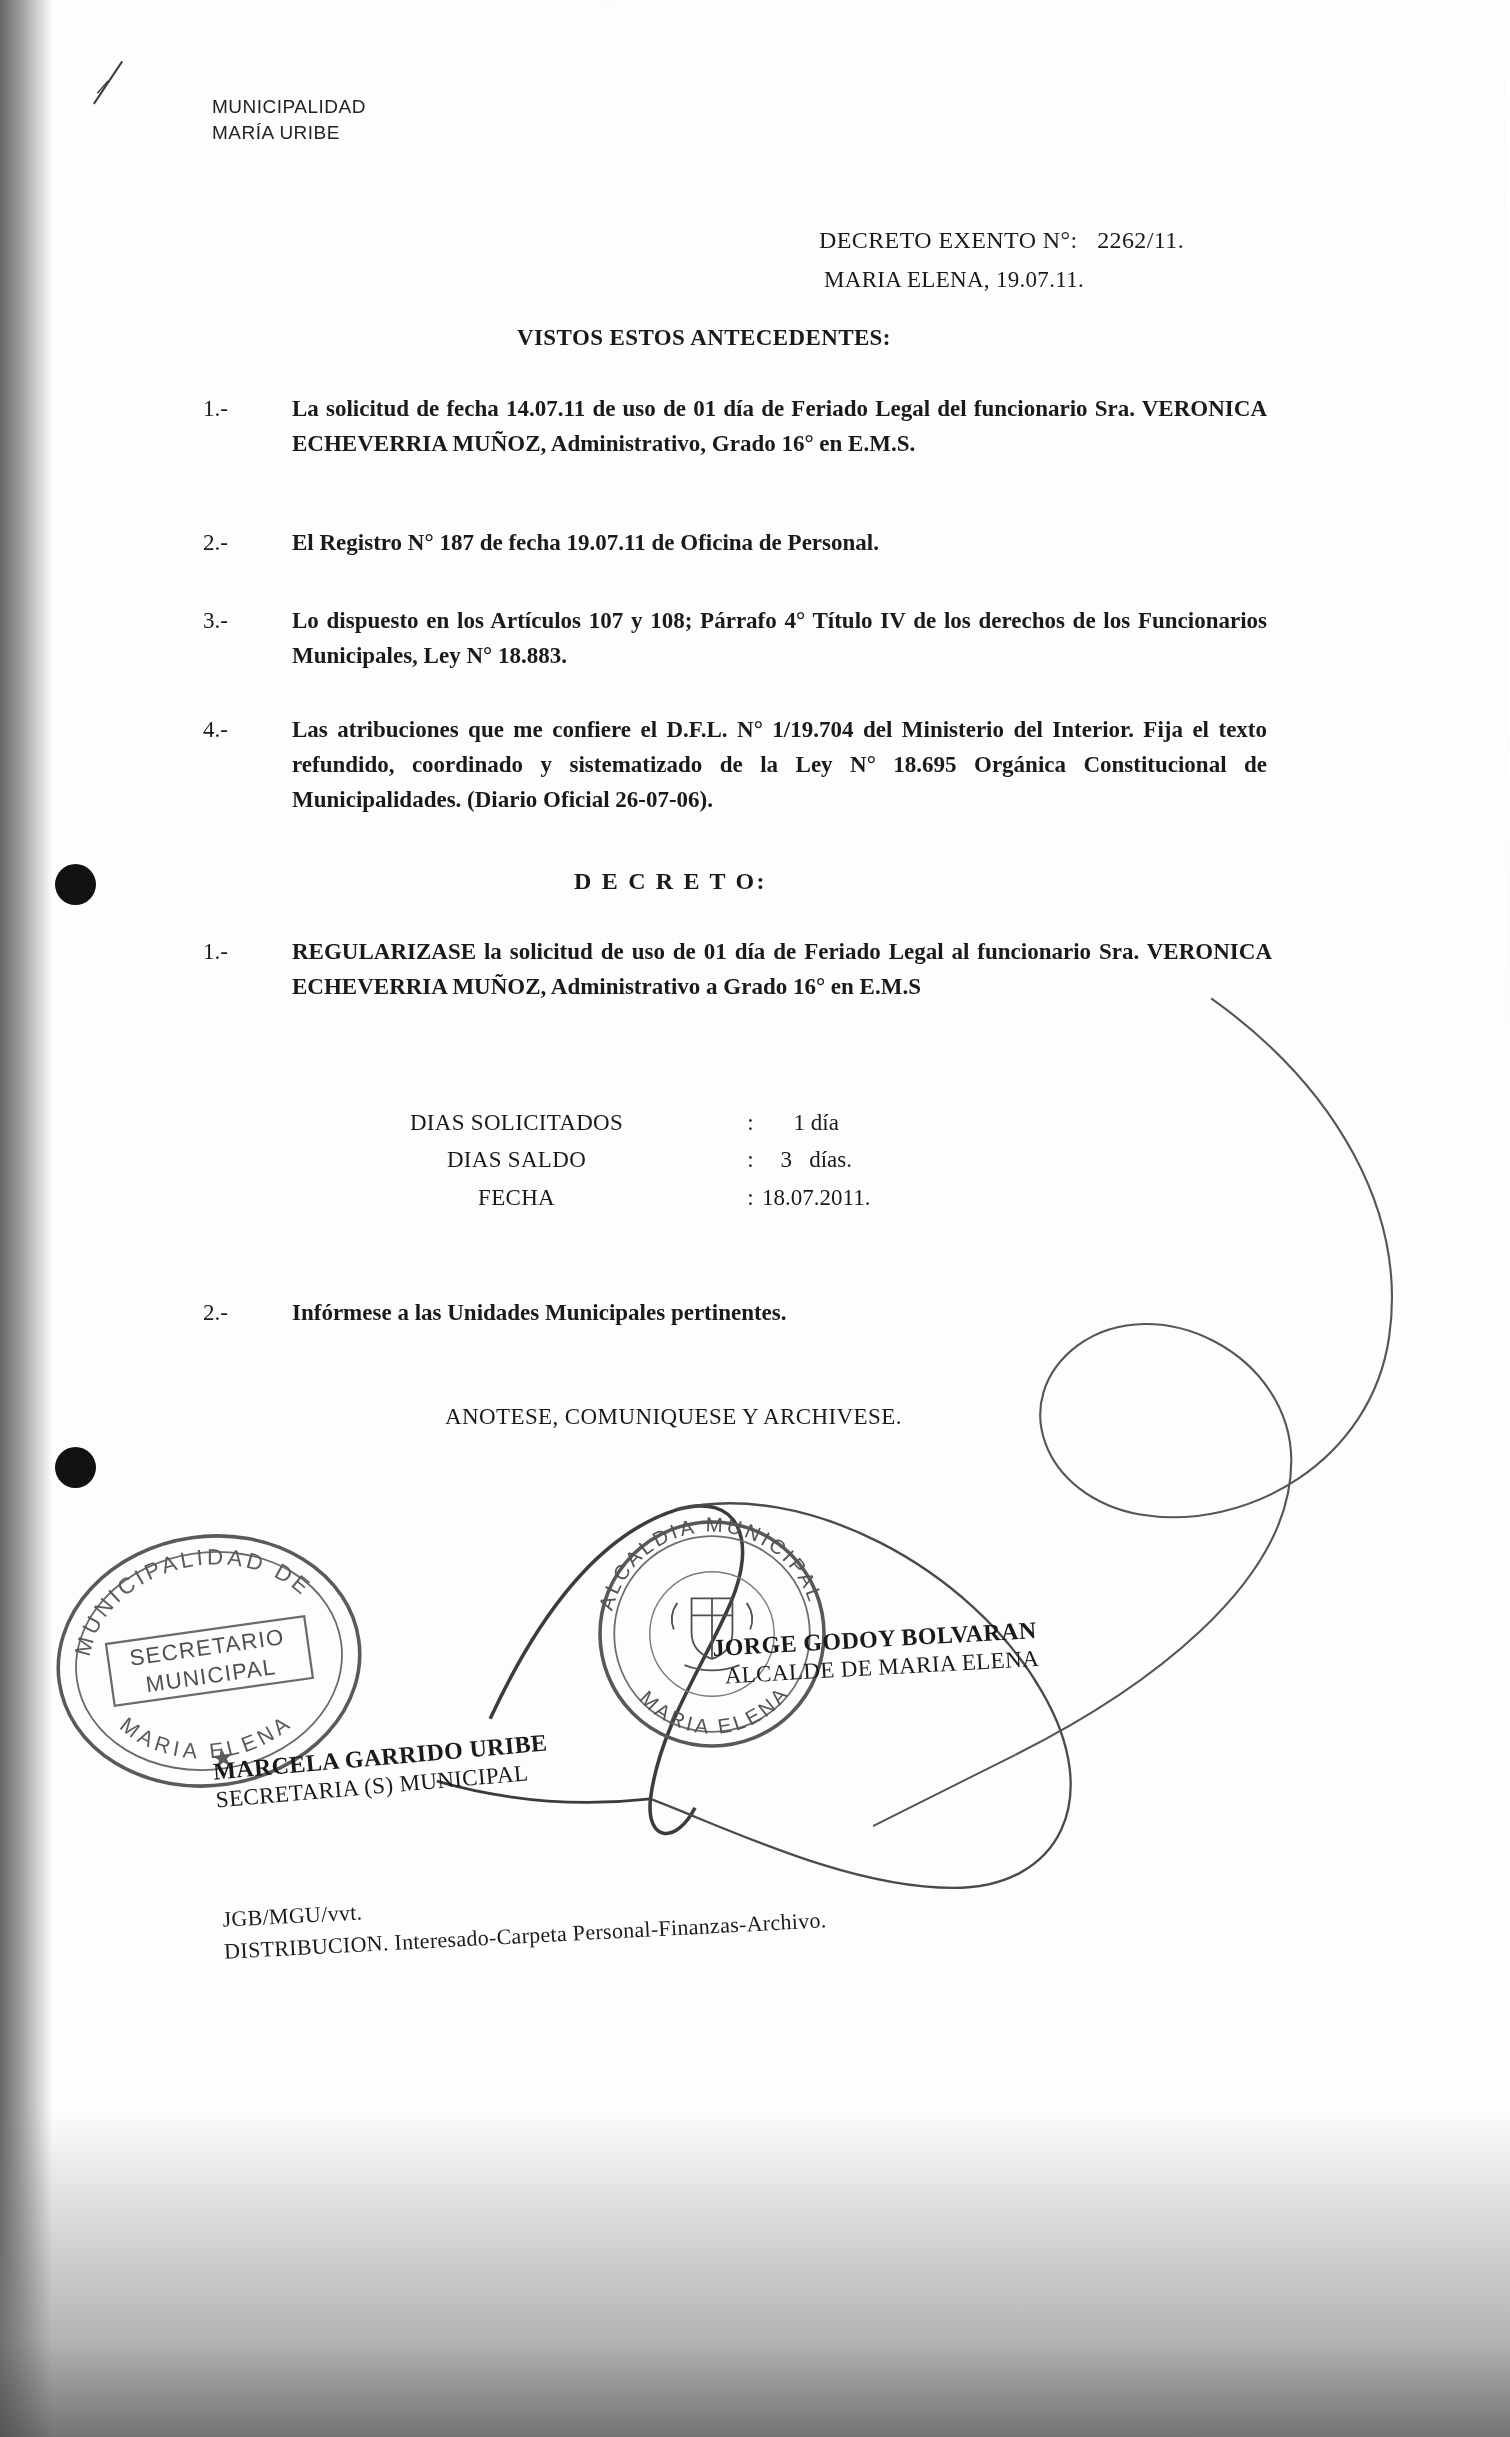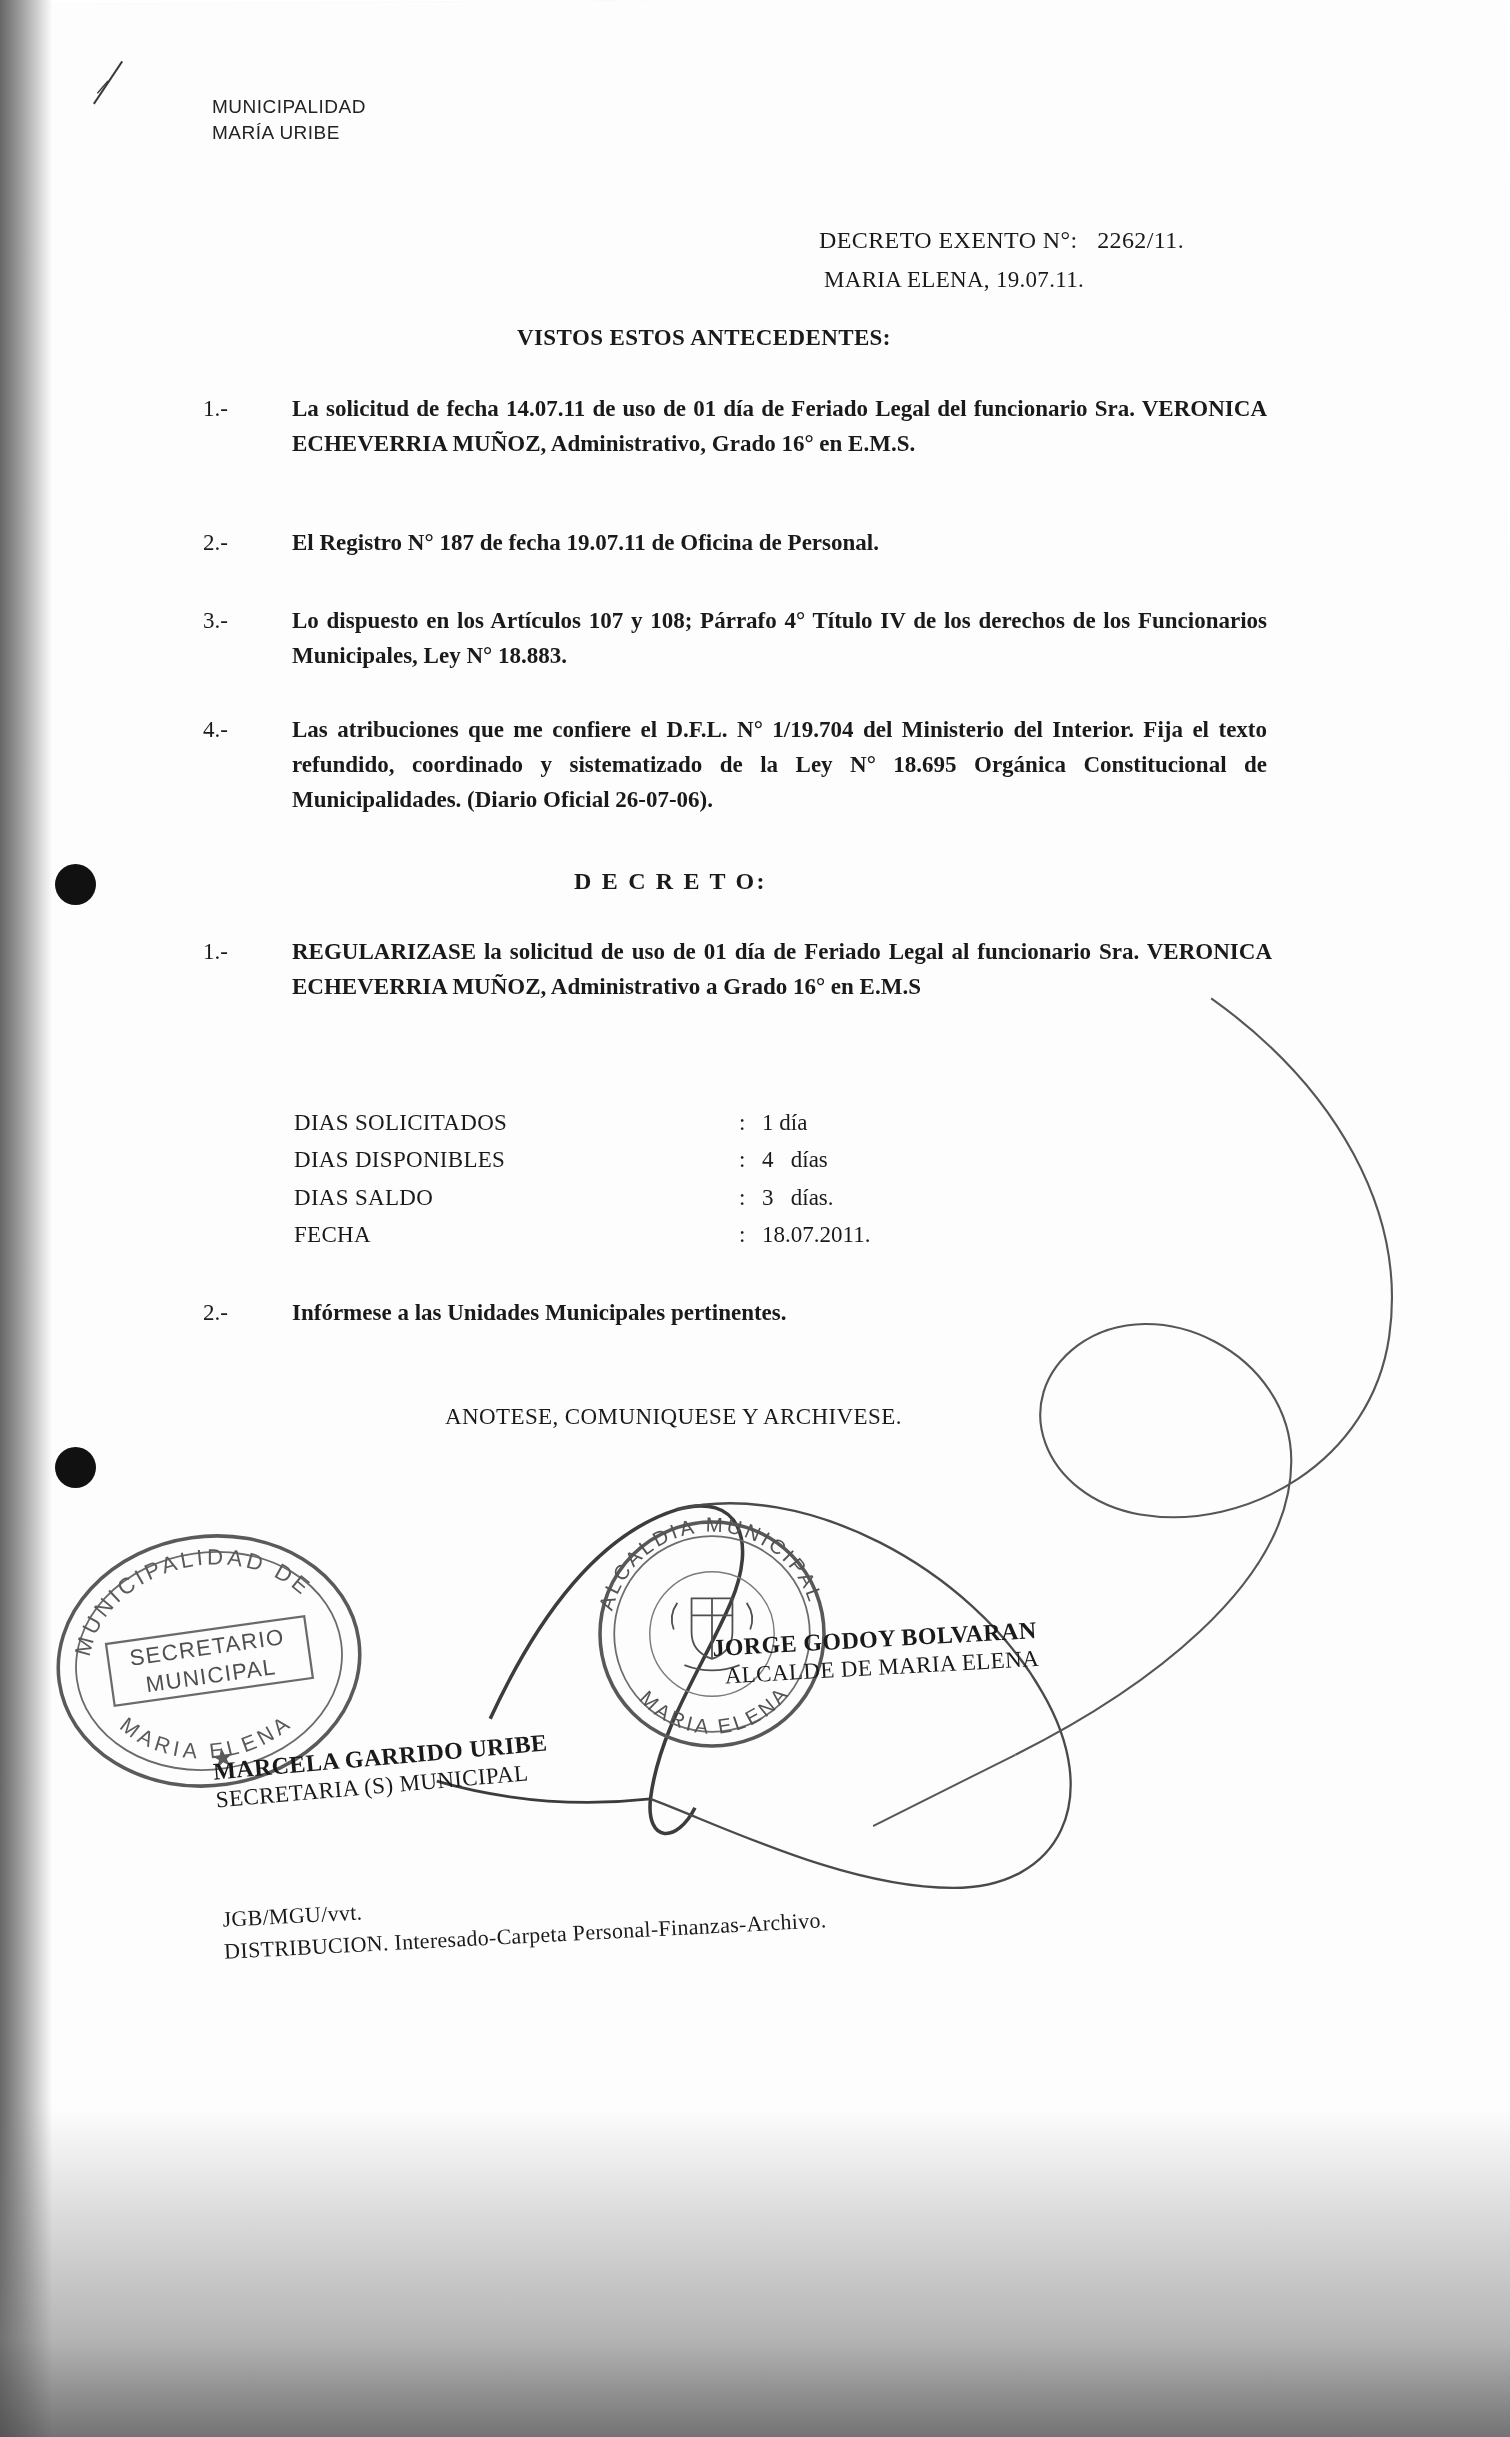--- a/index.html
+++ b/index.html
@@ -123,21 +123,21 @@
   .d2 { left: 203px; top: 1296px; width: 1069px; }
 
   
   .days {
     position: absolute;
     left: 294px;
     top: 1104px;
     font-size: 23px;
     line-height: 1.62;
   }
-  .days table { border-collapse: collapse; }
+  .days table { border-collapse: collapse; text-align: center; }
   .days td { padding: 0; vertical-align: top; }
   .days td.label { width: 445px; letter-spacing: 0.3px; }
   .days td.colon { width: 23px; }
   .days td.value { white-space: pre; margin-top: 16px; }
 
   .anotese {
     position: absolute;
     left: 445px;
     top: 1404px;
     font-size: 23px;
@@ -265,25 +265,20 @@
       <div class="body">REGULARIZASE la solicitud de uso de 01  día de Feriado Legal al funcionario Sra. VERONICA ECHEVERRIA MUÑOZ, Administrativo a Grado 16° en E.M.S</div>
     </div>
 
     <div class="days">
       <table>
         <tbody>
           <tr>
             <td class="label">DIAS SOLICITADOS</td>
             <td class="colon">:</td>
             <td class="value">1 día</td>
-          </tr>
-          <tr>
-            <td class="label">DIAS DISPONIBLES</td>
-            <td class="colon">:</td>
-            <td class="value">4   días</td>
           </tr>
           <tr>
             <td class="label">DIAS SALDO</td>
             <td class="colon">:</td>
             <td class="value">3   días.</td>
           </tr>
           <tr>
             <td class="label">FECHA</td>
             <td class="colon">:</td>
             <td class="value">18.07.2011.</td>

